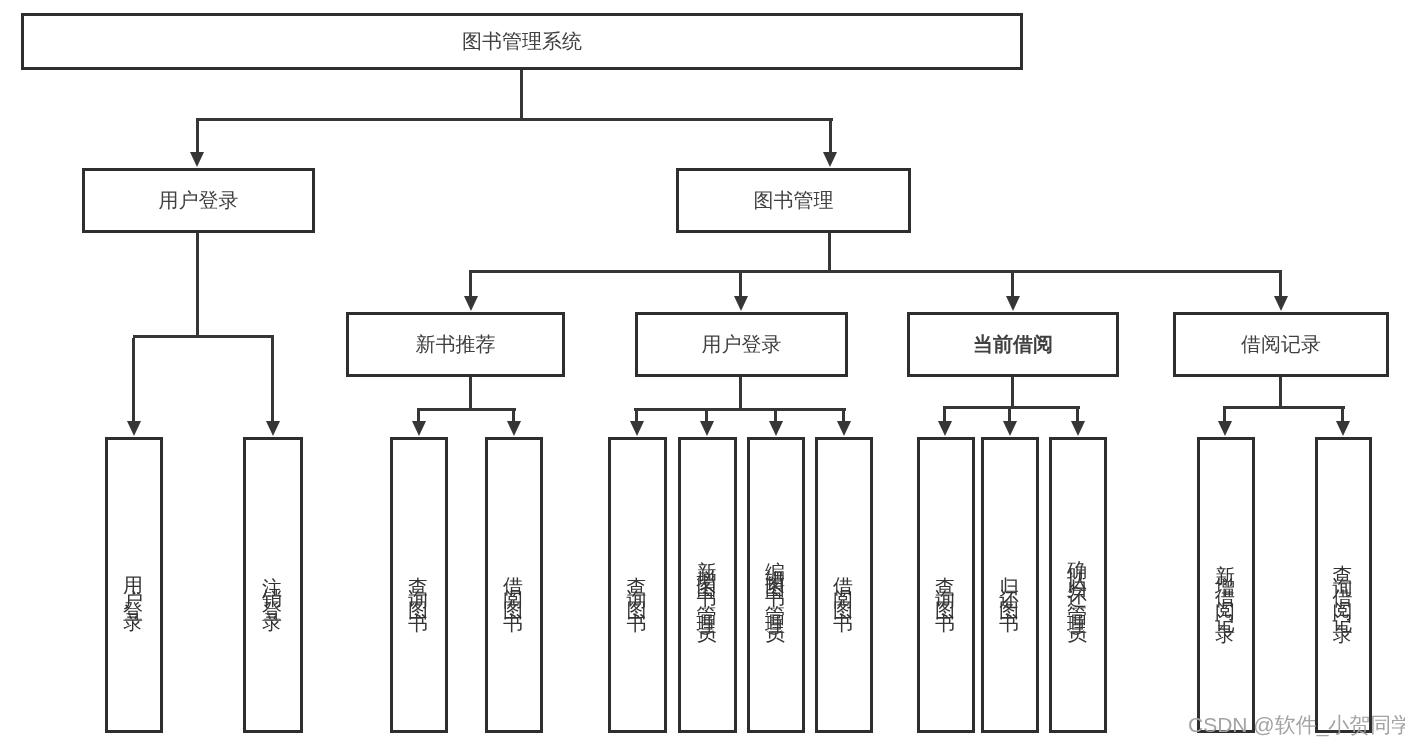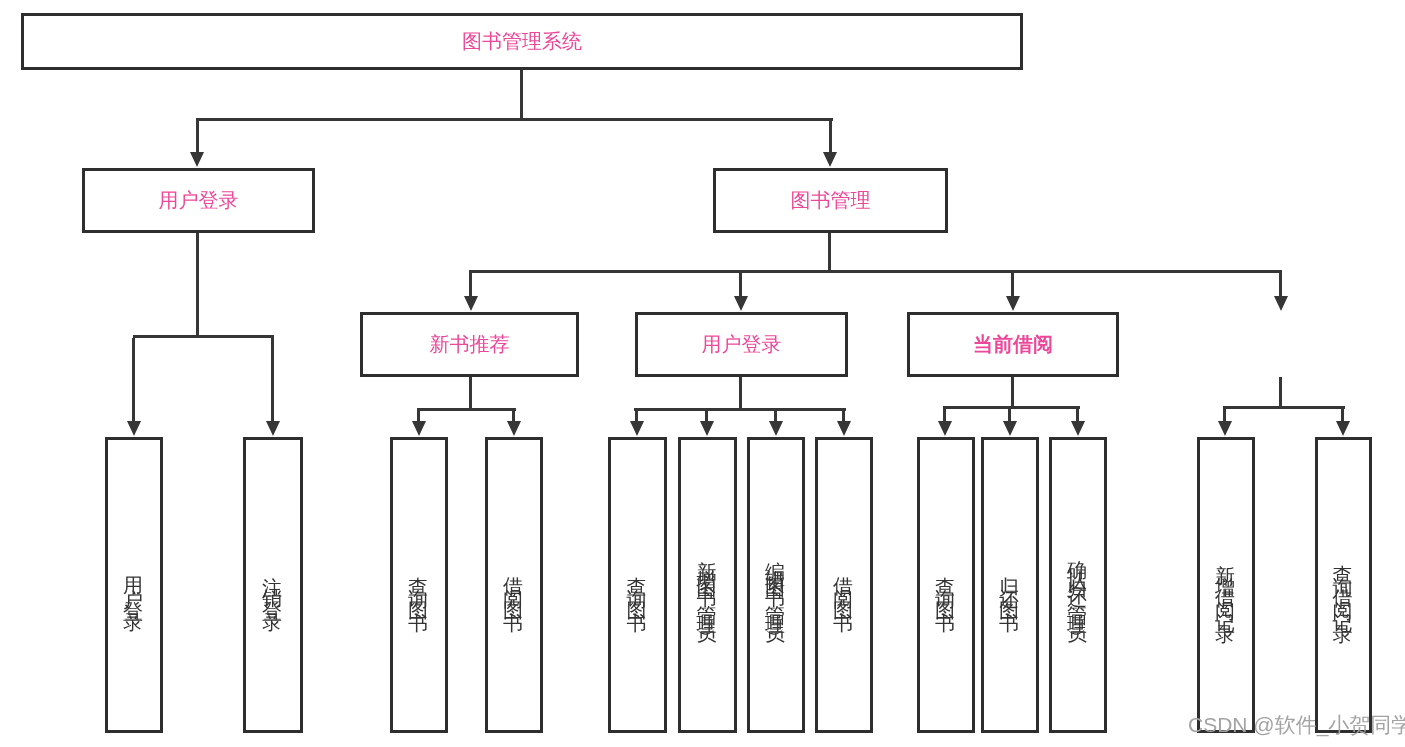--- a/index.html
+++ b/index.html
@@ -13,21 +13,21 @@
   }
   .box{
     position:absolute;
     border:3px solid #2e2e2e;
     background:#ffffff;
     display:flex;
     align-items:center;
     justify-content:center;
     box-sizing:content-box;
   }
-  .hlabel{font-size:20px;color:#ec4899;white-space:nowrap;}
+  .hlabel{font-size:20px;color:#404040;white-space:nowrap;}
   .vbox .vlabel{
     writing-mode:vertical-rl;
     text-orientation:mixed;
     font-size:20px;
     letter-spacing:12px;
     color:#333333;
     white-space:nowrap;
   }
   .vbox.tight .vlabel{letter-spacing:9px;}
   .vline,.hline{position:absolute;background:#363636;}
@@ -60,21 +60,21 @@
 
   <div class="hline" style="left:196px;top:118px;width:637px;"></div>
   <div class="vline" style="left:196px;top:121px;height:32px;"></div>
   <div class="arrowhead" style="left:190px;top:152px;"></div>
   <div class="vline" style="left:829px;top:121px;height:32px;"></div>
   <div class="arrowhead" style="left:823px;top:152px;"></div>
 
   <div class="box" style="left:82px;top:168px;width:227px;height:59px;">
     <span class="hlabel">用户登录</span>
   </div>
-  <div class="box" style="left:713px;top:168px;width:229px;height:59px;">
+  <div class="box" style="left:676px;top:168px;width:229px;height:59px;">
     <span class="hlabel">图书管理</span>
   </div>
 
   <div class="vline" style="left:196px;top:233px;height:102px;"></div>
   <div class="hline" style="left:133px;top:335px;width:141px;"></div>
   <div class="vline" style="left:132px;top:338px;height:84px;"></div>
   <div class="arrowhead" style="left:127px;top:421px;"></div>
   <div class="vline" style="left:271px;top:338px;height:84px;"></div>
   <div class="arrowhead" style="left:266px;top:421px;"></div>
 
@@ -82,28 +82,31 @@
   <div class="hline" style="left:469px;top:270px;width:813px;"></div>
   <div class="vline" style="left:469px;top:273px;height:25px;"></div>
   <div class="arrowhead" style="left:464px;top:296px;"></div>
   <div class="vline" style="left:739px;top:273px;height:25px;"></div>
   <div class="arrowhead" style="left:734px;top:296px;"></div>
   <div class="vline" style="left:1011px;top:273px;height:25px;"></div>
   <div class="arrowhead" style="left:1006px;top:296px;"></div>
   <div class="vline" style="left:1279px;top:273px;height:25px;"></div>
   <div class="arrowhead" style="left:1274px;top:296px;"></div>
 
-  <div class="box" style="left:360px;top:312px;width:213px;height:59px;">
+  <div class="box" style="left:346px;top:312px;width:213px;height:59px;">
     <span class="hlabel">新书推荐</span>
   </div>
   <div class="box" style="left:635px;top:312px;width:207px;height:59px;">
     <span class="hlabel">用户登录</span>
   </div>
   <div class="box" style="left:907px;top:312px;width:206px;height:59px;font-weight:bold;">
     <span class="hlabel">当前借阅</span>
+  </div>
+  <div class="box" style="left:1173px;top:312px;width:210px;height:59px;">
+    <span class="hlabel">借阅记录</span>
   </div>
 
   <div class="vline" style="left:469px;top:377px;height:31px;"></div>
   <div class="hline" style="left:417px;top:408px;width:99px;"></div>
   <div class="vline" style="left:417px;top:411px;height:11px;"></div>
   <div class="arrowhead" style="left:412px;top:421px;"></div>
   <div class="vline" style="left:512px;top:411px;height:11px;"></div>
   <div class="arrowhead" style="left:507px;top:421px;"></div>
 
   <div class="vline" style="left:739px;top:377px;height:31px;"></div>

